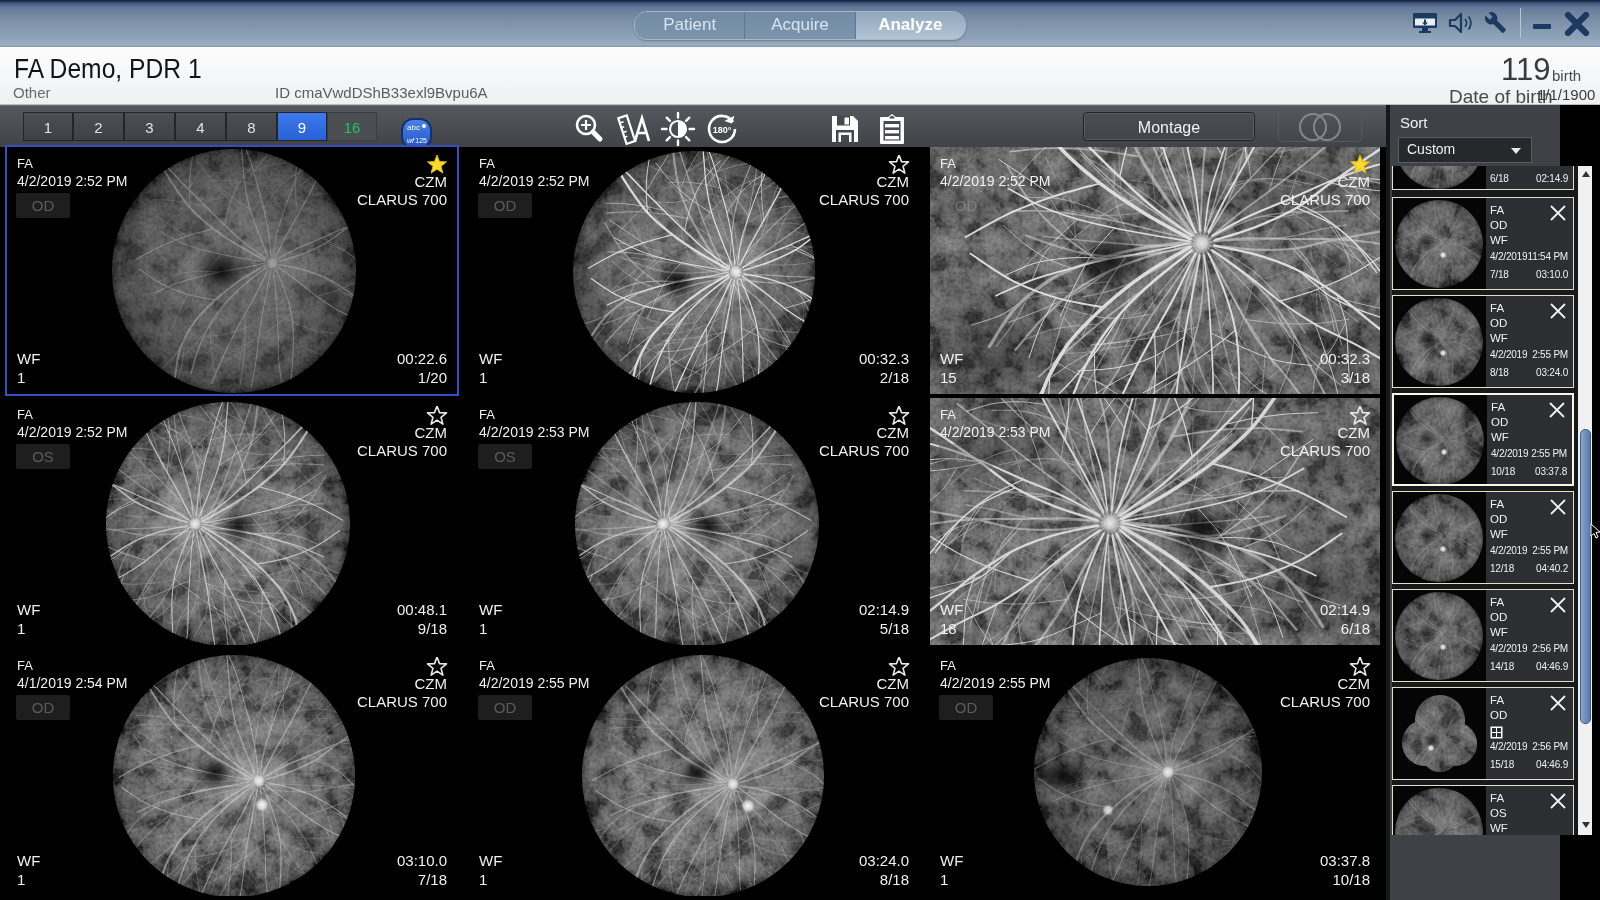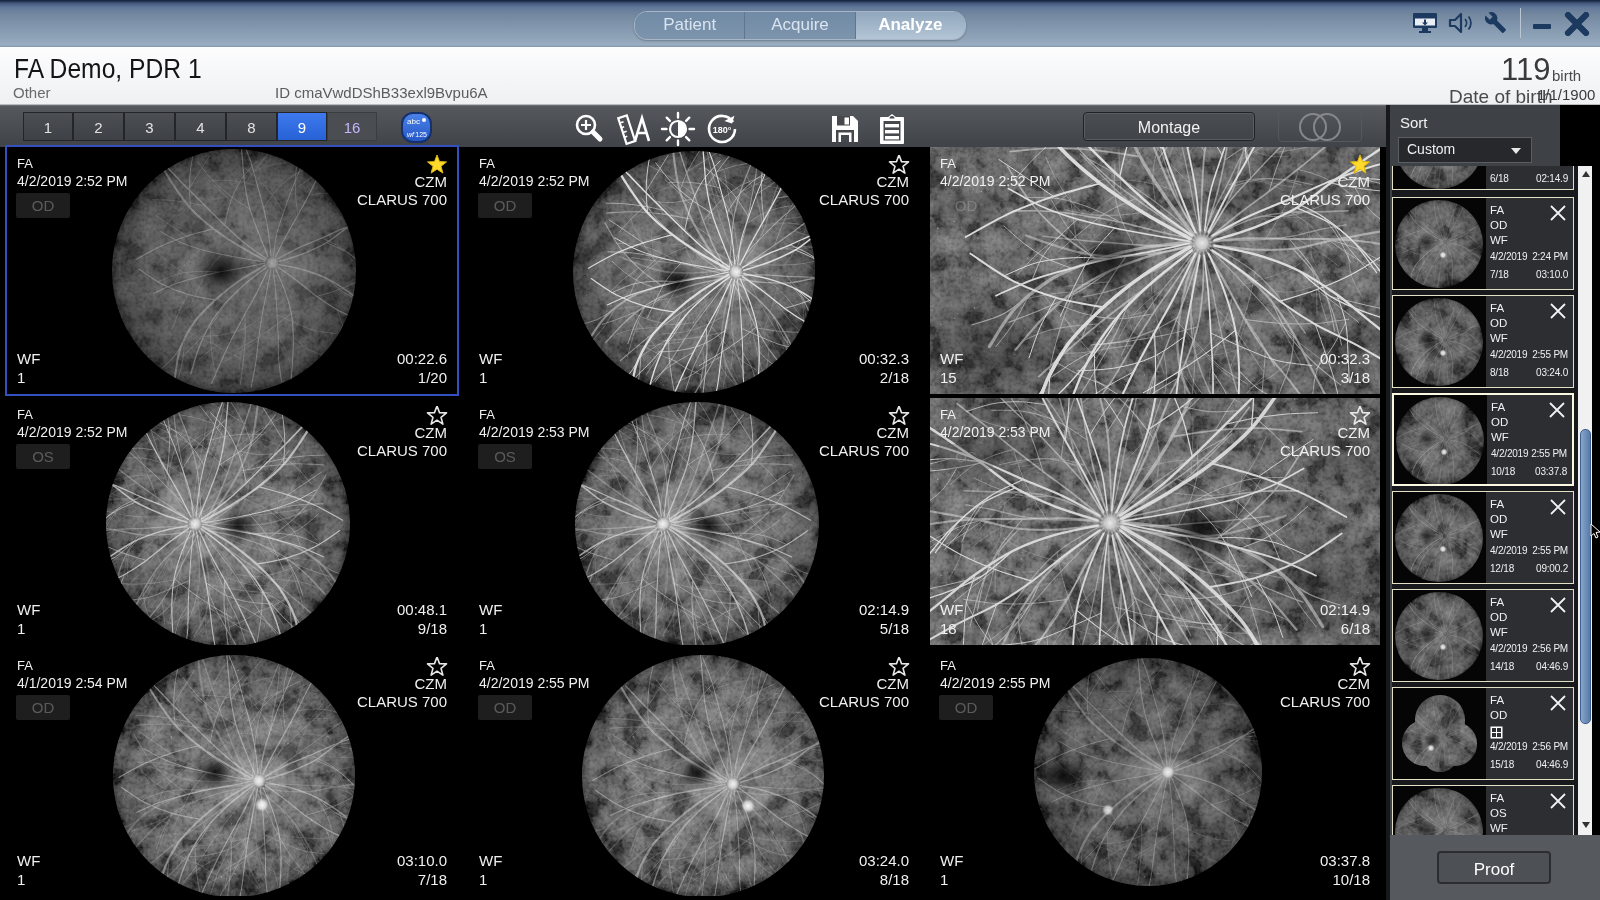--- a/index.html
+++ b/index.html
@@ -21,21 +21,21 @@
 #ptid{position:absolute;left:275px;top:37px;font-size:15px;color:#5c5c5c}
 #age{position:absolute;left:1501px;top:5px;font-size:31px;color:#3a3a3a}
 #ageyears{position:absolute;left:1552px;top:20px;font-size:15px;color:#4a4a4a}
 #dob{position:absolute;left:1449px;top:39px;font-size:19px;color:#4a4a4a}
 #dobval{position:absolute;left:1537px;top:39px;font-size:15px;color:#3a3a3a}
 #toolbar{position:absolute;left:0;top:105px;width:1386px;height:43px;
 background:linear-gradient(#55585d,#3f4247);border-top:1px solid #6a6d72;box-sizing:border-box}
 .nb{position:absolute;top:6px;height:29px;line-height:29px;text-align:center;font-size:15px;
 color:#e2e2e2;background:linear-gradient(#4b4e53,#3e4146);border:1px solid #232528;box-sizing:border-box}
 .nbsel{background:linear-gradient(#3f79ee,#2661d6);color:#fff}
-.nboff{background:#4a4d52;color:#c4b5fd;border-color:#3a3d42}
+.nboff{background:#4a4d52;color:#22c55e;border-color:#3a3d42}
 .ticon{position:absolute;top:5px;width:36px;height:36px;display:flex;align-items:center;justify-content:center}
 .montage{position:absolute;left:1083px;top:6px;width:172px;height:29px;line-height:29px;text-align:center;
 font-size:16px;color:#f2f2f2;background:linear-gradient(#4a4d52,#404348);border:1px solid #202225;
 border-radius:4px;box-sizing:border-box;box-shadow:inset 0 0 0 1px #5a5d62}
 .circbtn{position:absolute;left:1278px;top:5px;width:84px;height:31px;border:1px solid #55585d;
 border-radius:4px;display:flex;align-items:center;justify-content:center;box-sizing:border-box}
 #main{position:absolute;left:0;top:147px;width:1390px;height:753px;background:#000}
 .cell{position:absolute;width:450px;height:247px;background:#000;overflow:hidden}
 .cell div{position:absolute;color:#f0f0f0}
 .fa{left:10px;top:9px;font-size:13px}
@@ -113,21 +113,21 @@
 </div>
 <div id="toolbar">
 
 <div class="nb" style="left:23px;width:50px">1</div>
     <div class="nb" style="left:73px;width:51px">2</div>
     <div class="nb" style="left:124px;width:51px">3</div>
     <div class="nb" style="left:175px;width:51px">4</div>
     <div class="nb" style="left:226px;width:51px">8</div>
     <div class="nb nbsel" style="left:277px;width:50px">9</div>
     <div class="nb nboff" style="left:327px;width:50px">16</div>
-<div style="position:absolute;left:401px;top:6px;width:31px;height:31px;
+<div style="position:absolute;left:401px;top:12px;width:31px;height:31px;
 background:linear-gradient(#4a82e8,#2558c8);border:2px solid #16306e;border-radius:12px;box-sizing:border-box">
 <div style="position:absolute;left:4px;top:3px;font-size:8px;color:#fff">abc</div>
 <div style="position:absolute;right:4px;top:4px;width:4px;height:4px;border-radius:50%;background:#fff"></div>
 <div style="position:absolute;left:4px;bottom:3px;font-size:7px;color:#fff;font-style:italic">wf</div>
 <div style="position:absolute;right:3px;bottom:3px;font-size:7px;color:#fff">125</div>
 </div>
 <div class="ticon" style="left:571px">
       <svg width="34" height="34" viewBox="0 0 34 34">
 <circle cx="14" cy="13" r="9" fill="none" stroke="#fff" stroke-width="2.6"></circle>
 <path d="M9,13 h10 M14,8 v10" stroke="#fff" stroke-width="2.2"></path>
@@ -704,21 +704,21 @@
               <rect width="93" height="93" filter="url(#grain)" opacity=".12"></rect>
               <use href="#vt" transform="translate(52,44) scale(0.33)" opacity=".4"></use>
               <circle cx="34" cy="44" r="10" fill="url(#mac)"></circle>
               <circle cx="50" cy="57" r="3.5" fill="url(#dot)" opacity=".9"></circle>
             </g>
           </svg></div>
         <div class="trow" style="top:6px">FA</div>
         <div class="trow" style="top:21px">OD</div>
         <div class="trow" style="top:36px">WF</div>
         <div class="trow small" style="top:53px">4/2/2019</div>
-        <div class="trowr small" style="top:53px">2:24 PM</div>
+        <div class="trowr small" style="top:53px">11:54 PM</div>
         <div class="trow small" style="top:71px">7/18</div>
         <div class="trowr small" style="top:71px">03:10.0</div>
         <div style="position:absolute;right:6px;top:6px"><svg width="18" height="18" viewBox="0 0 18 18">
             <path d="M2,2 L16,16 M16,2 L2,16" stroke="#f2f2f2" stroke-width="1.8"></path>
           </svg></div>
       </div>
 <div class="tcard" style="top:129px;height:93px;border:1px solid #e3e0c6">
         <div style="position:absolute;left:0;top:0px;width:93px;height:93px"><svg width="93" height="93" viewBox="0 0 93 93">
             <rect width="93" height="93" fill="#050505"></rect>
             <clipPath id="tcp102">
@@ -790,21 +790,21 @@
               <circle cx="34" cy="44" r="10" fill="url(#mac)"></circle>
               <circle cx="50" cy="57" r="3.5" fill="url(#dot)" opacity=".9"></circle>
             </g>
           </svg></div>
         <div class="trow" style="top:6px">FA</div>
         <div class="trow" style="top:21px">OD</div>
         <div class="trow" style="top:36px">WF</div>
         <div class="trow small" style="top:53px">4/2/2019</div>
         <div class="trowr small" style="top:53px">2:55 PM</div>
         <div class="trow small" style="top:71px">12/18</div>
-        <div class="trowr small" style="top:71px">09:00.2</div>
+        <div class="trowr small" style="top:71px">04:40.2</div>
         <div style="position:absolute;right:6px;top:6px"><svg width="18" height="18" viewBox="0 0 18 18">
             <path d="M2,2 L16,16 M16,2 L2,16" stroke="#f2f2f2" stroke-width="1.8"></path>
           </svg></div>
       </div>
 <div class="tcard" style="top:423px;height:93px;border:1px solid #e3e0c6">
         <div style="position:absolute;left:0;top:0px;width:93px;height:93px"><svg width="93" height="93" viewBox="0 0 93 93">
             <rect width="93" height="93" fill="#050505"></rect>
             <clipPath id="tcp105">
               <circle cx="46" cy="46" r="44"></circle>
             </clipPath>
@@ -887,19 +887,16 @@
         <div class="trow" style="top:36px">WF</div>
         <div style="position:absolute;right:6px;top:6px"><svg width="18" height="18" viewBox="0 0 18 18">
             <path d="M2,2 L16,16 M16,2 L2,16" stroke="#f2f2f2" stroke-width="1.8"></path>
           </svg></div>
       </div>
 </div>
 <div id="track"></div>
 <div class="sbarr" style="top:66px;border-bottom:6px solid #333"></div>
 <div class="sbarr" style="top:717px;border-top:6px solid #333"></div>
 <div id="sbthumb"></div>
-<div id="bstrip">
-      <div id="proof">Proof</div>
-    </div>
 <svg style="position:absolute;left:200px;top:418px;z-index:9" width="12" height="18" viewBox="0 0 12 18">
 <path d="M1,1 L1,13 L4,10.5 L6,15 L8,14 L6,9.5 L10,9 Z" fill="#000" stroke="#fff" stroke-width="1"></path>
 </svg>
 </div>
 
 </body></html>

